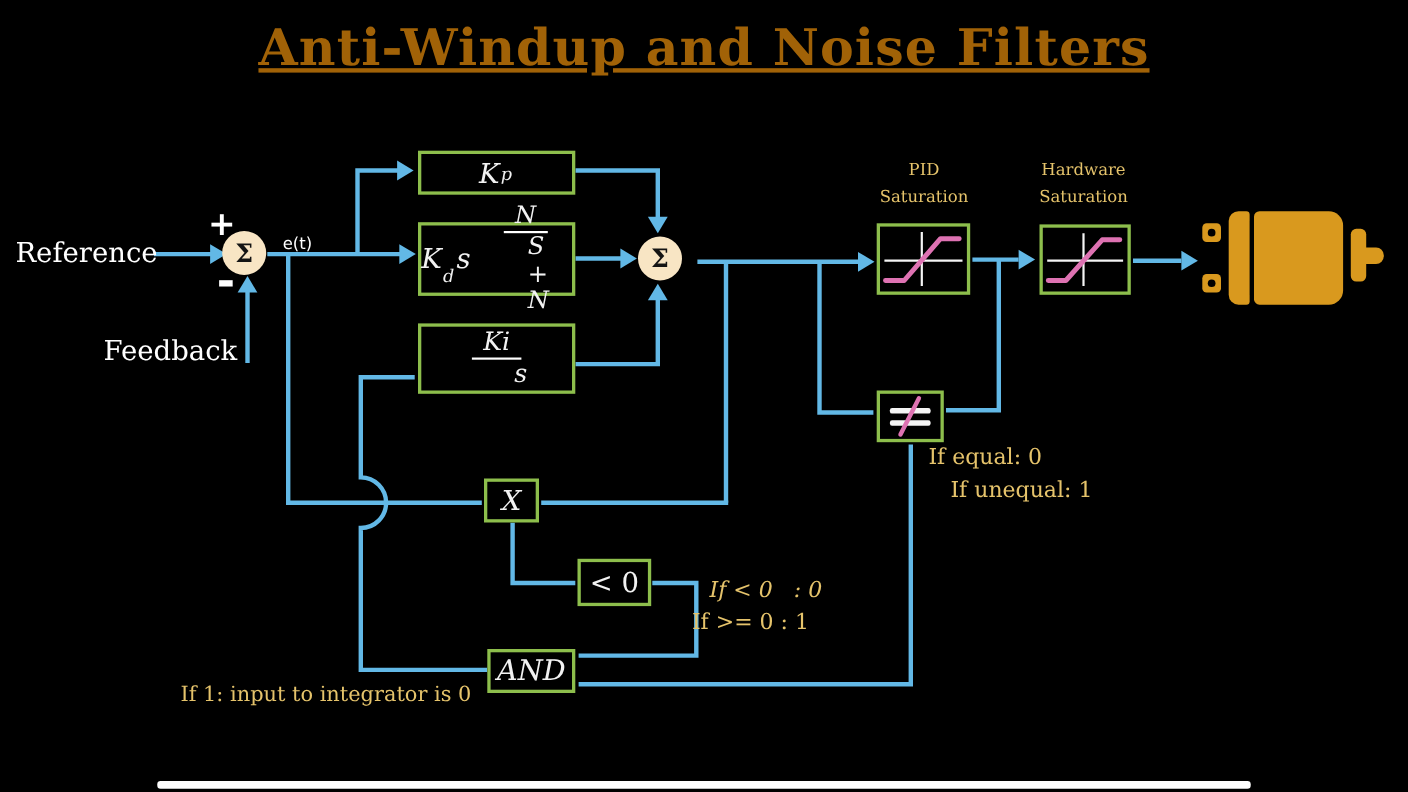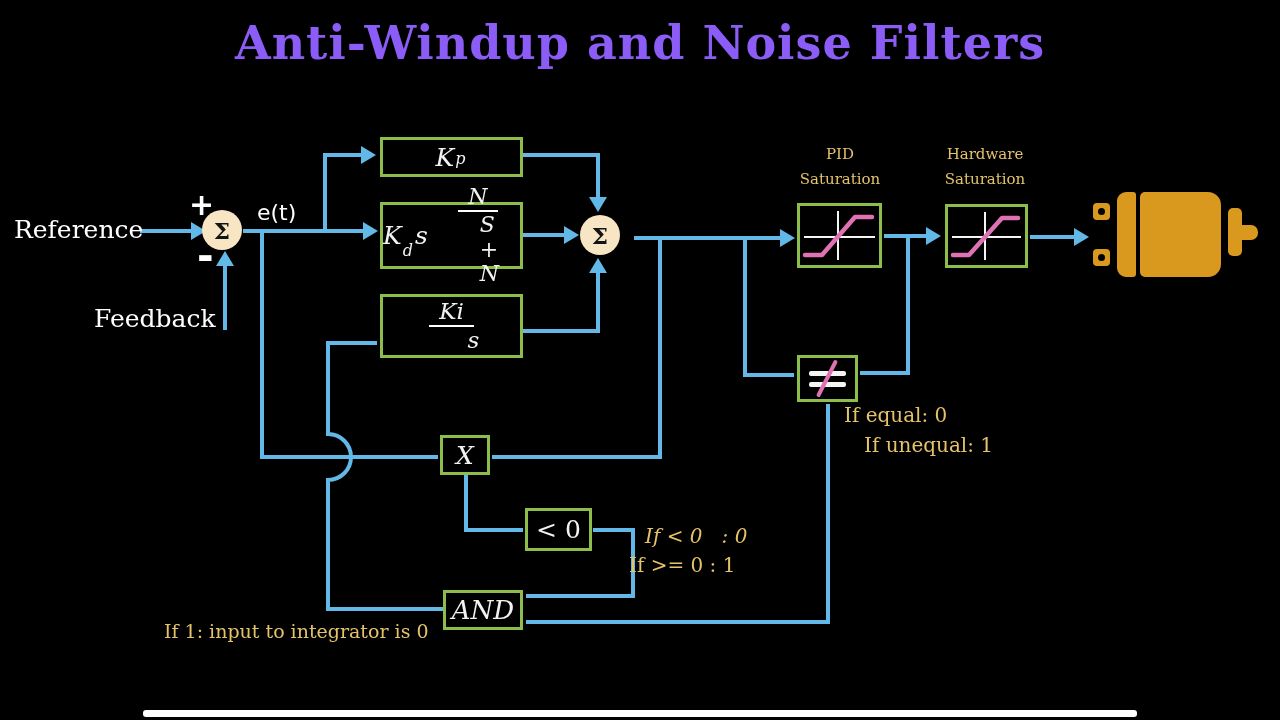--- a/index.html
+++ b/index.html
@@ -3,21 +3,21 @@
 <meta charset="utf-8">
 <style>
   html,body{margin:0;padding:0;background:#000;}
   .stage{position:relative;width:1280px;height:720px;background:#000;overflow:hidden;
          font-family:"DejaVu Serif", serif;}
   .wires{position:absolute;left:0;top:0;z-index:1;}
   .lbl{position:absolute;color:#fff;font-size:25px;z-index:3;white-space:pre;}
   .gold{color:#e5c36b;font-size:20px;}
   .sans{font-family:"DejaVu Sans", sans-serif;}
   .title{position:absolute;left:0;top:16px;width:100%;text-align:center;
-         color:#8b5cf6;font-size:46px;font-weight:bold;letter-spacing:1px;z-index:3;}
+         color:#a16207;font-size:46px;font-weight:bold;letter-spacing:1px;z-index:3;text-decoration:underline;}
   .gbox{position:absolute;border:3px solid #8dbe4c;background:#000;z-index:2;
         display:flex;align-items:center;justify-content:center;
         color:#f2f2f2;font-style:italic;font-size:25px;}
   .sub{font-size:16px;align-self:flex-end;margin:0 2px 6px 1px;font-style:italic;}
   .frac{display:inline-flex;flex-direction:column;align-items:center;margin-left:8px;line-height:1.1;}
   .frac .num{border-bottom:2px solid #fff;padding:0 10px 1px;}
   .frac .den{padding-top:1px;margin-left:44px;}
   .sum{position:absolute;width:40px;height:40px;border-radius:50%;background:#f8e5c4;
        display:flex;align-items:center;justify-content:center;z-index:2;
        color:#141414;font-size:23px;font-weight:bold;}
@@ -66,21 +66,21 @@
       <polygon points="795,238 780,229 780,247"></polygon>
       <polygon points="941,236 926,227 926,245"></polygon>
       <polygon points="1089,237 1074,228 1074,246"></polygon>
     </g>
   </svg>
 
   <div class="title">Anti-Windup and Noise Filters</div>
 
   <div class="lbl" style="left:14px;top:215px;">Reference</div>
   <div class="lbl" style="left:94px;top:304px;">Feedback</div>
-  <div class="lbl sans" style="left:257px;top:200px;font-size:22px;">e(t)</div>
+  <div class="lbl sans" style="left:257px;top:212px;font-size:15px;">e(t)</div>
   <div class="lbl sans" style="left:189px;top:190px;font-size:30px;font-weight:bold;line-height:30px;">+</div>
   <div class="lbl sans" style="left:197px;top:236px;font-size:40px;font-weight:bold;line-height:40px;">-</div>
 
   <div class="sum" style="left:202px;top:210px;">
     <span>Σ</span>
   </div>
   <div class="sum" style="left:580px;top:215px;">
     <span>Σ</span>
   </div>
 

